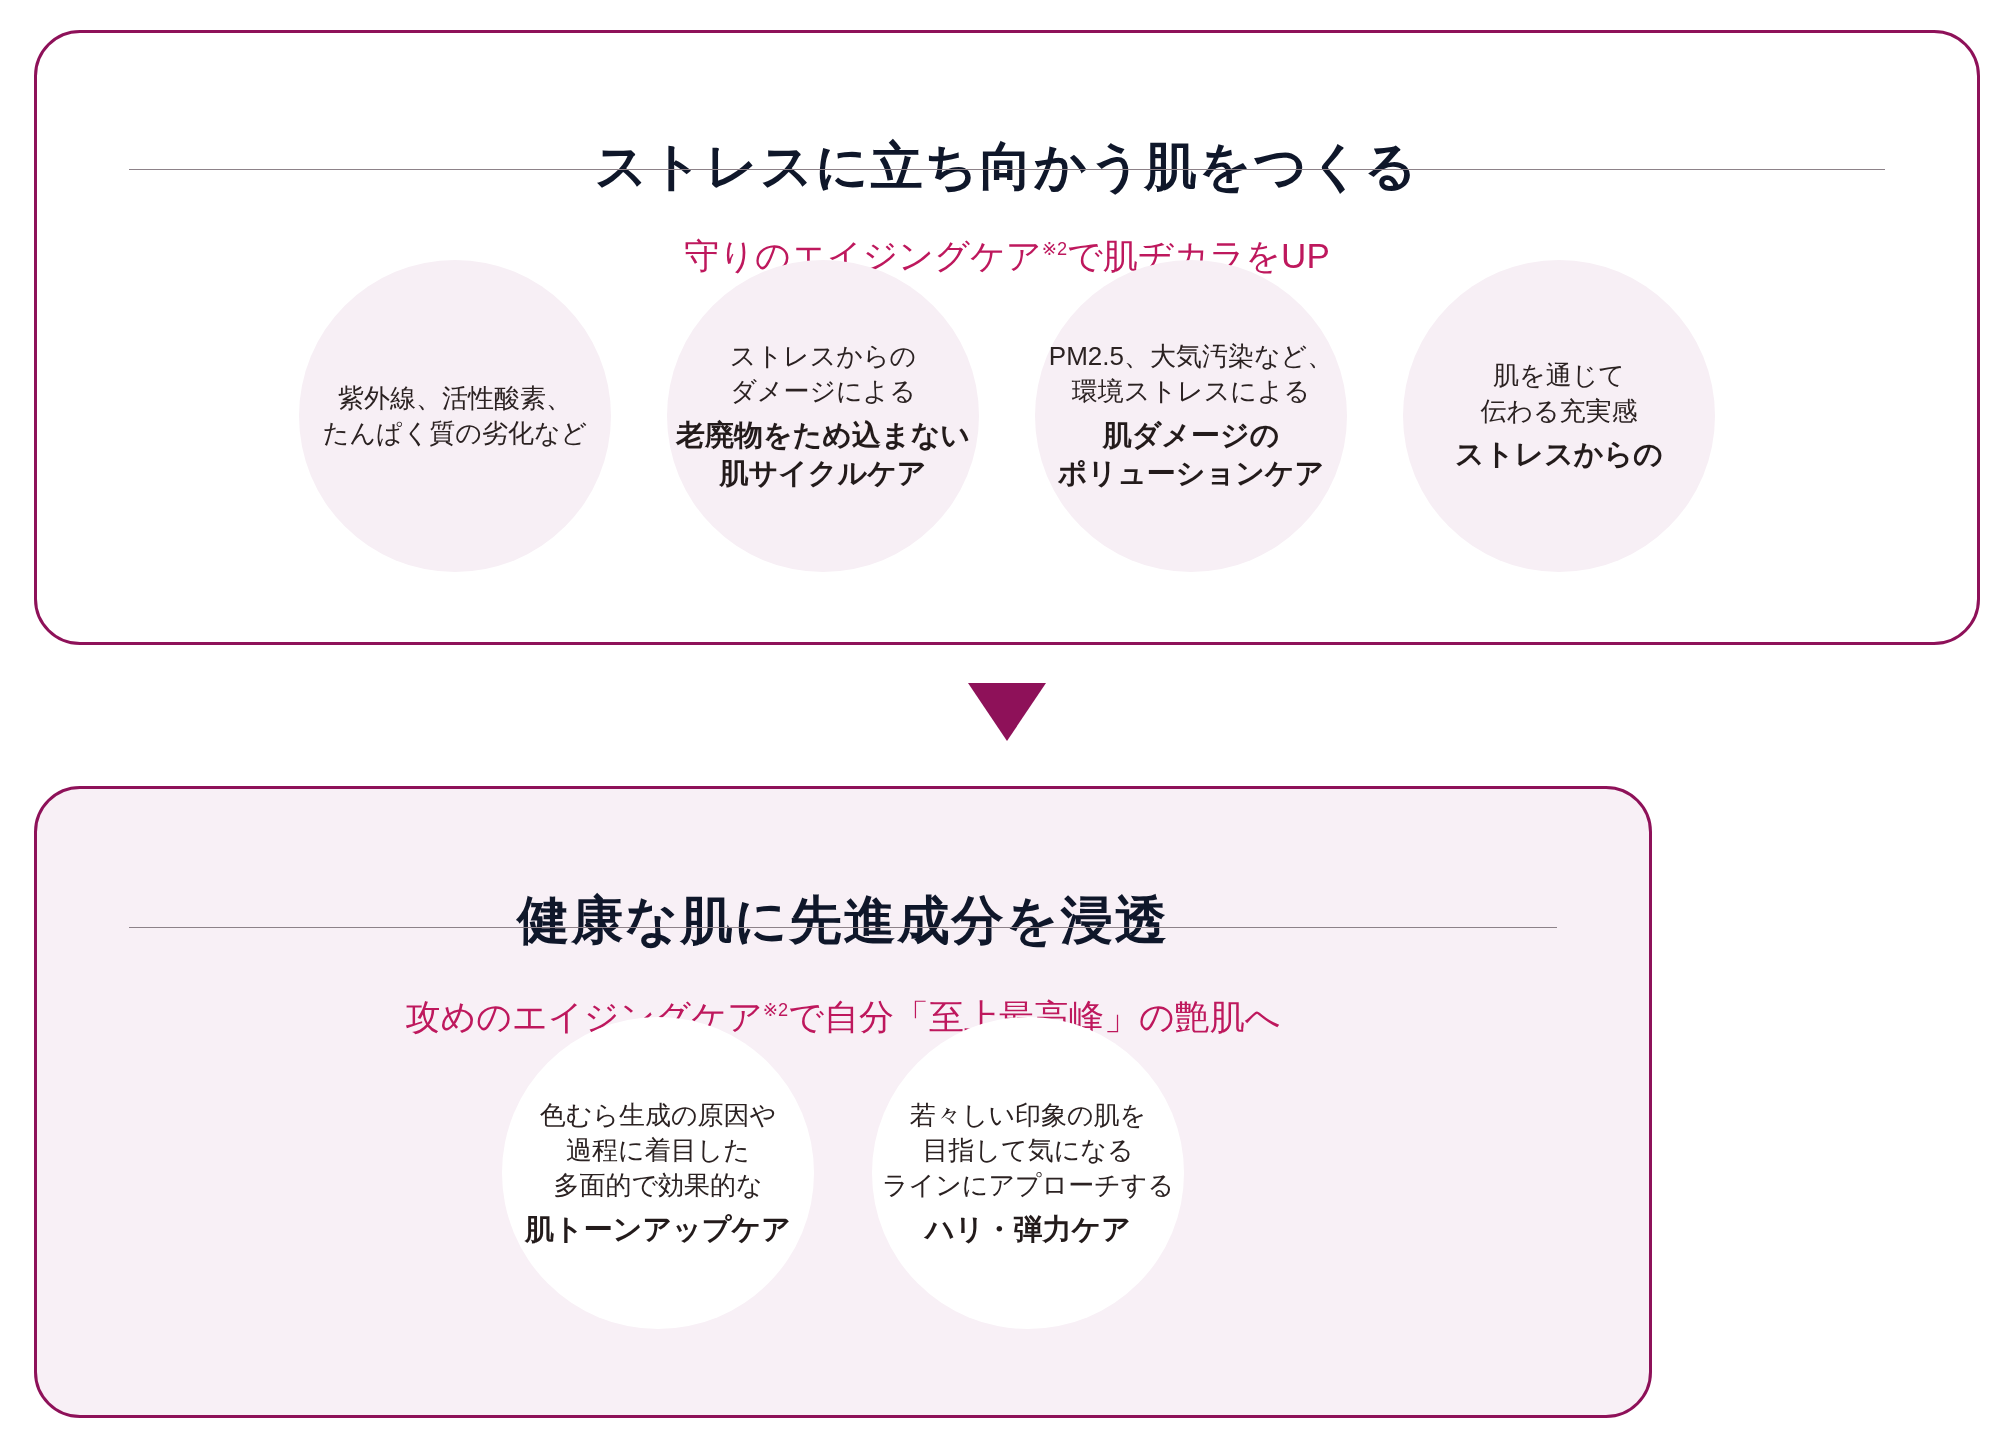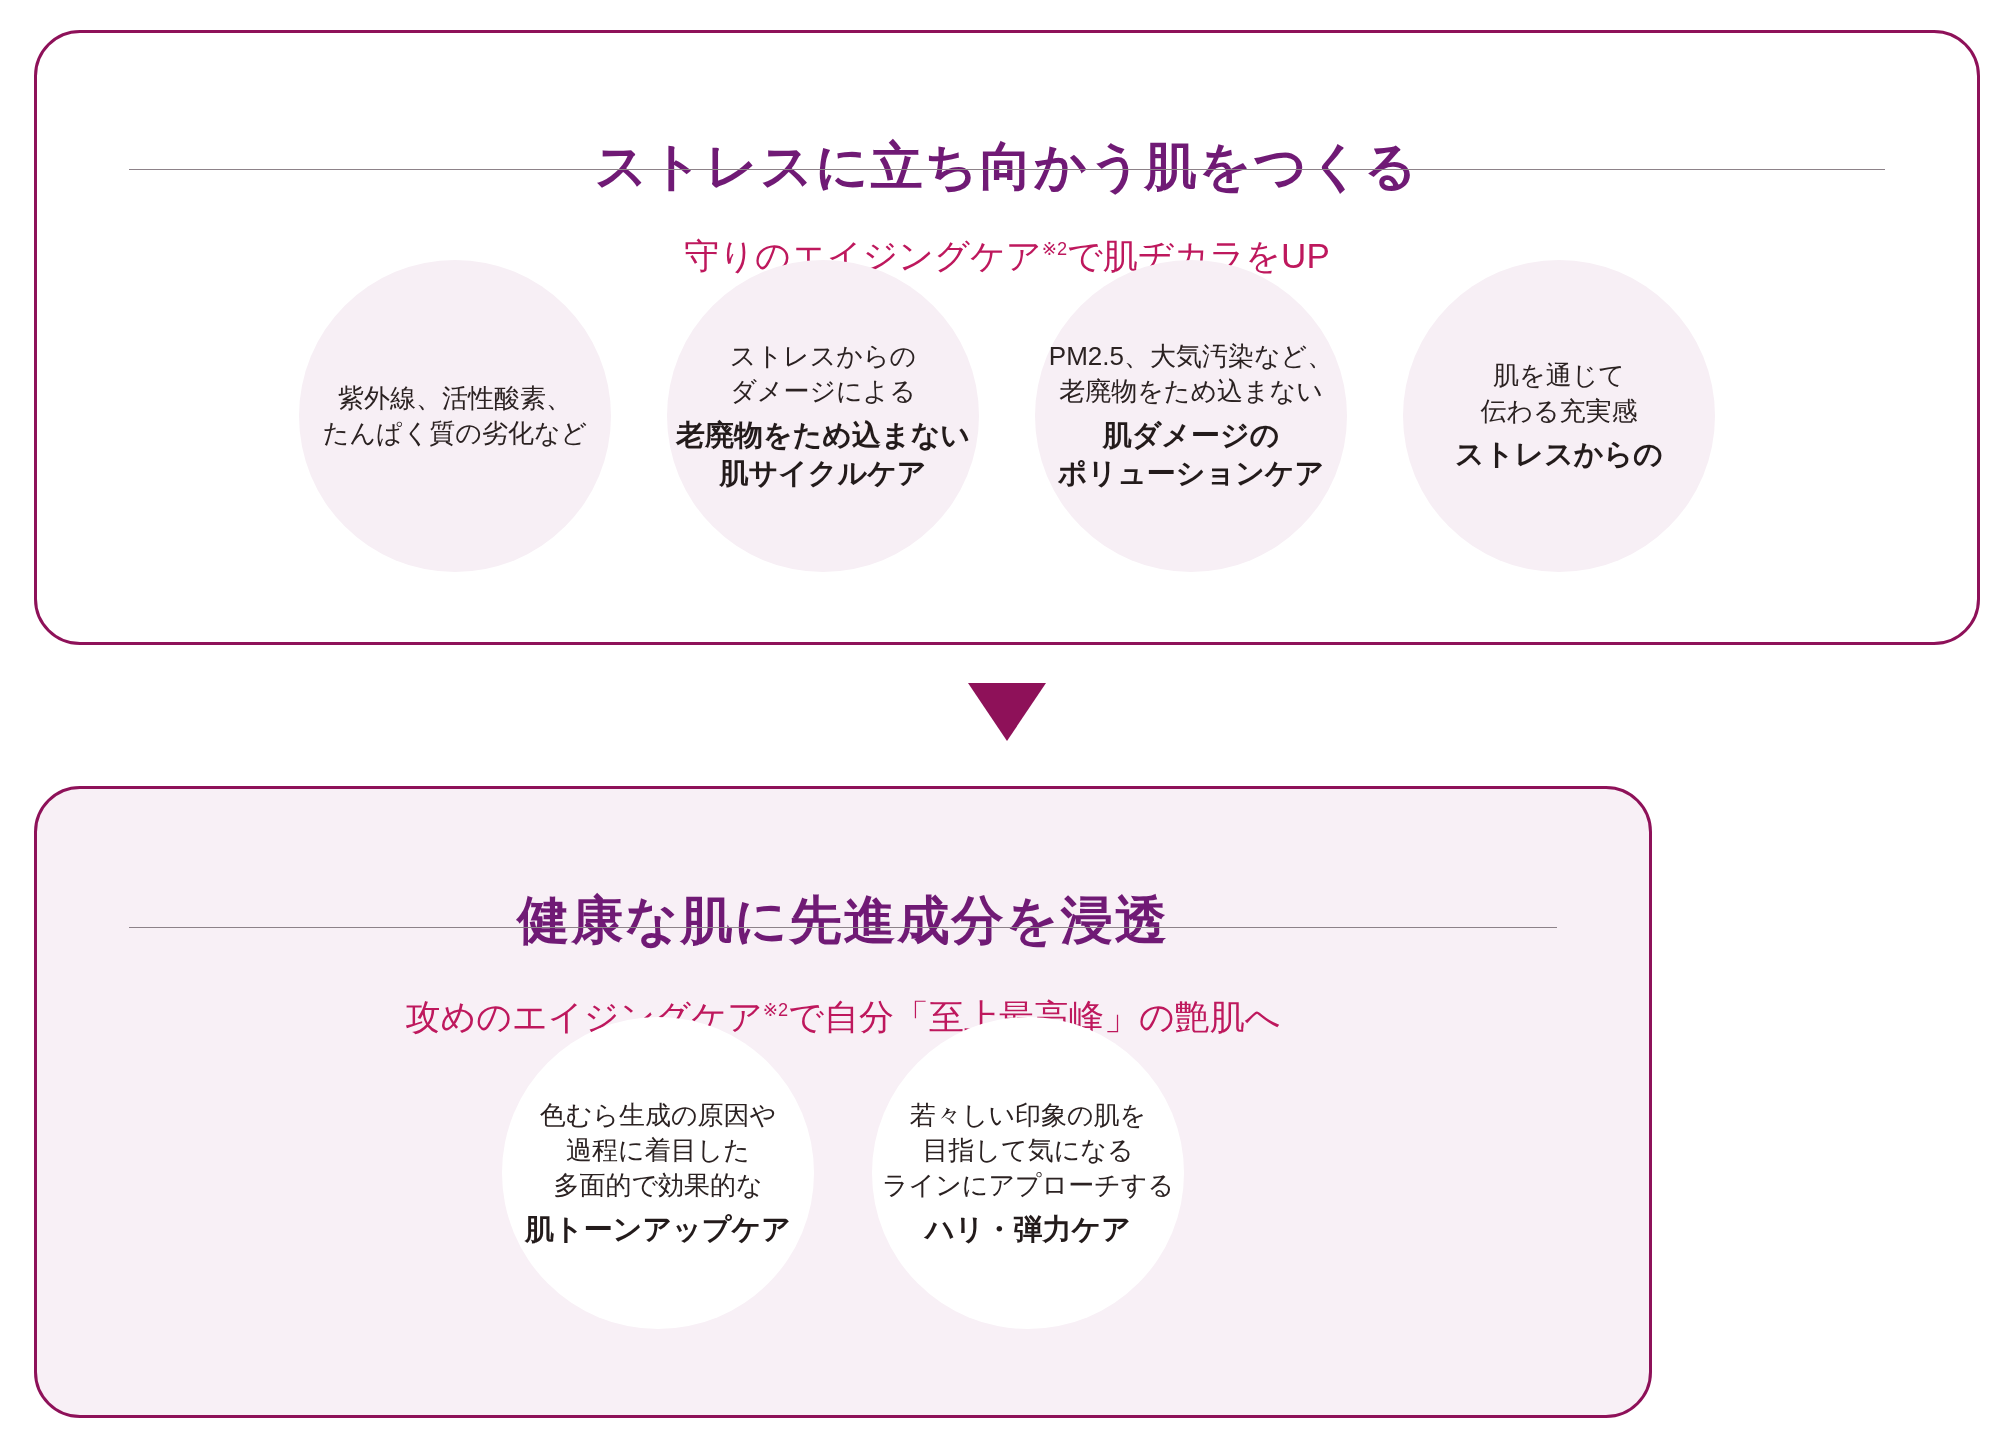--- a/index.html
+++ b/index.html
@@ -44,21 +44,21 @@
     background: #F8F0F6;
     padding-left: 20px;
   }
 
   
   .panel-title {
     position: absolute;
     left: 0;
     right: 0;
     text-align: center;
-    color: #701a75;
+    color: #0f172a;
     font-weight: 700;
     font-size: 52px;
     letter-spacing: 2px;
     line-height: 1.1;
     white-space: nowrap;
   }
   .panel-top .panel-title { top: 62px; }
   .panel-bottom .panel-title { top: 60px; }
 
   .title-rule {
@@ -175,21 +175,21 @@
 
       <div class="circle">
         <div class="circle-lead">ストレスからの
 ダメージによる</div>
         <div class="circle-main">老廃物をため込まない
 肌サイクルケア</div>
       </div>
 
       <div class="circle">
         <div class="circle-lead">PM2.5、大気汚染など、
-老廃物をため込まない</div>
+環境ストレスによる</div>
         <div class="circle-main">肌ダメージの
 ポリューションケア</div>
       </div>
 
       <div class="circle">
         <div class="circle-lead">肌を通じて
 伝わる充実感</div>
         <div class="circle-main">ストレスからの</div>
       </div>
 

